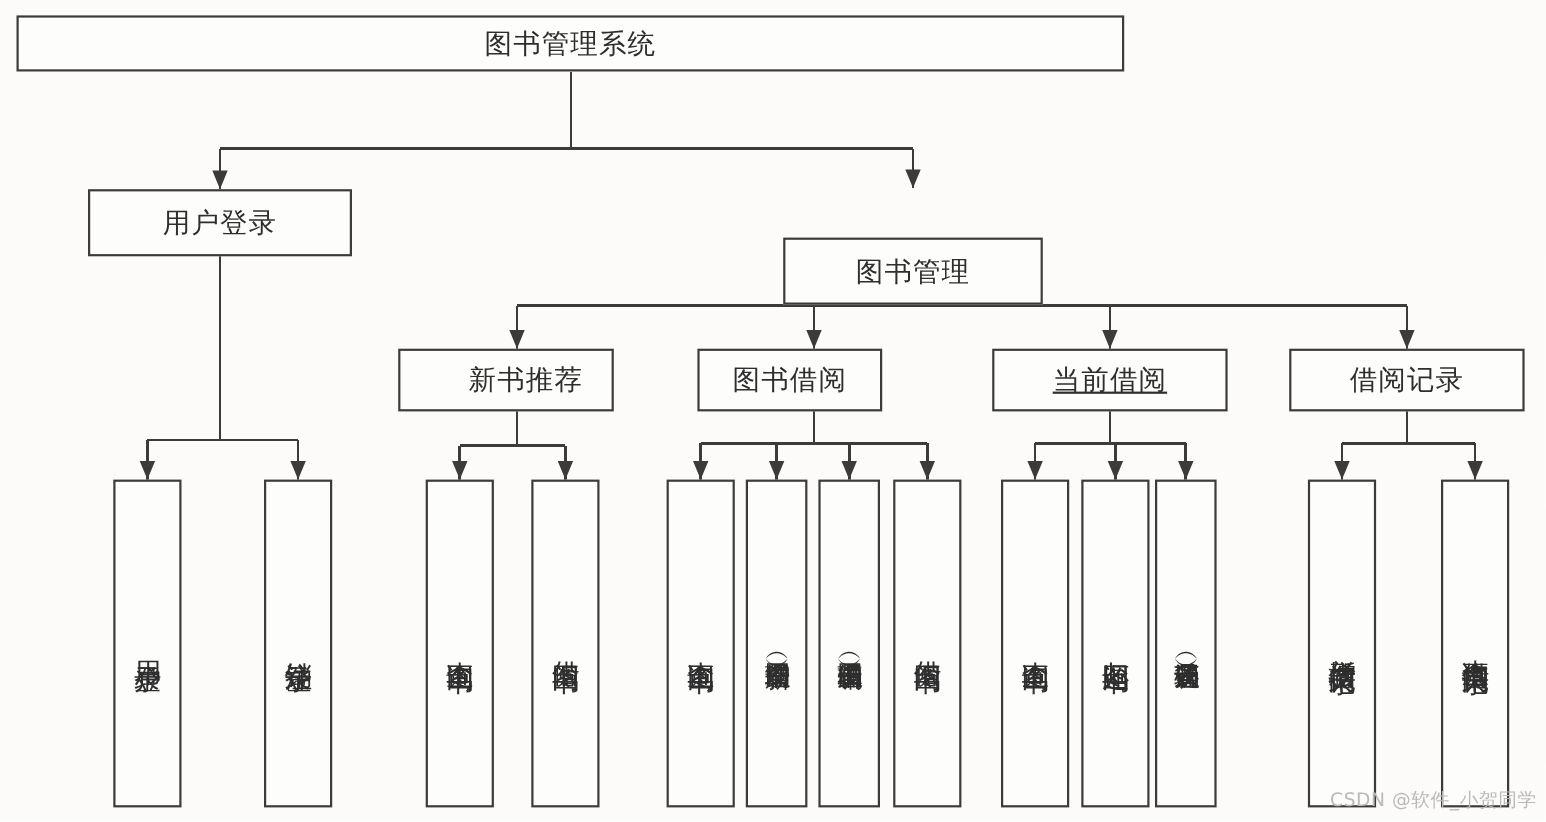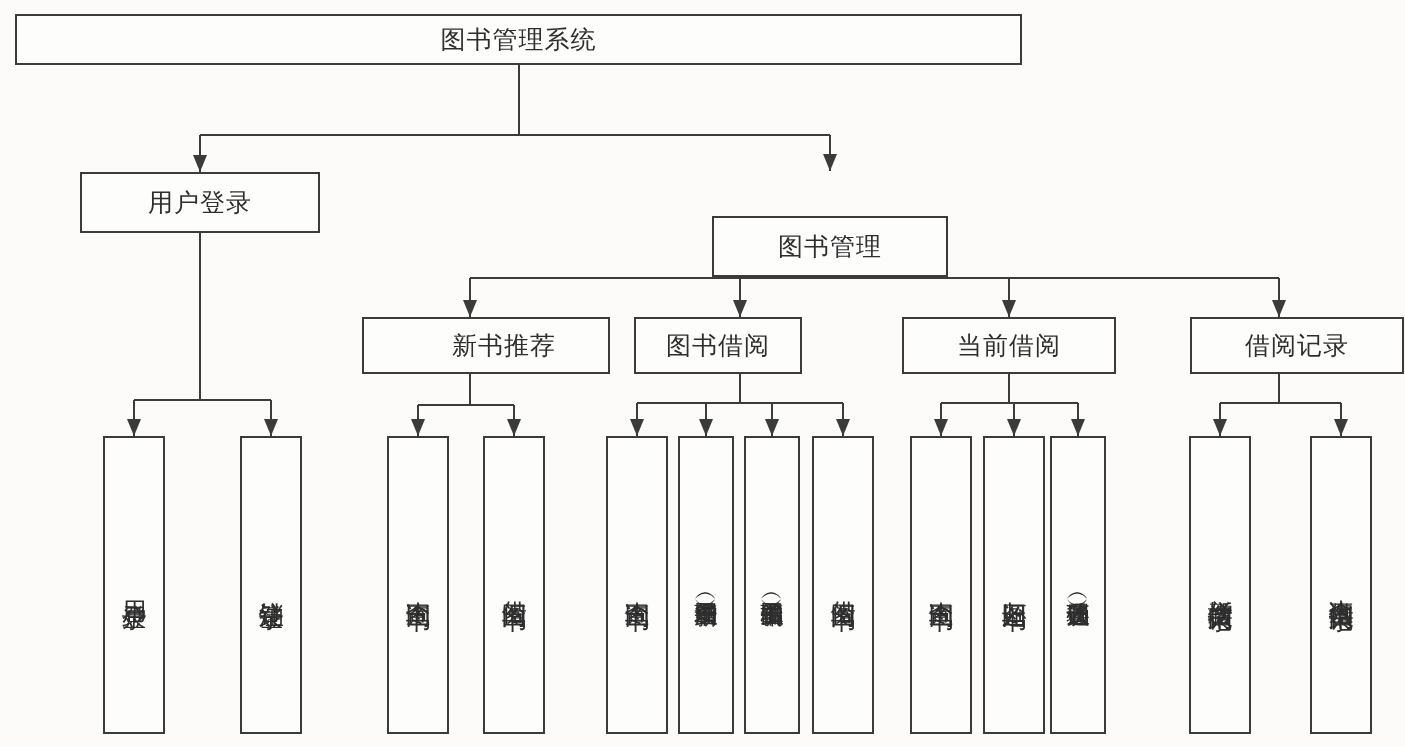--- a/index.html
+++ b/index.html
@@ -126,30 +126,30 @@
   <div id="nodes">
       <div class="node horiz" id="node-title-node" style="left: 15px; top: 14px; width: 1007px; height: 51px;">
         <span>图书管理系统</span>
       </div>
       <div class="node horiz" id="node-user-login" style="left: 80px; top: 172px; width: 240px; height: 61px;">
         <span>用户登录</span>
       </div>
       <div class="node horiz" id="node-book-manage" style="left: 712px; top: 171px; width: 236px; height: 61px; margin-top: 45px;">
         <span>图书管理</span>
       </div>
-      <div class="node horiz" id="node-new-book-recommend" style="left: 362px; top: 317px; width: 248px; height: 57px; padding-left: 36px;">
+      <div class="node horiz" id="node-new-book-recommend" style="left: 362px; top: 317px; width: 196px; height: 57px; padding-left: 36px;">
         <span>新书推荐</span>
       </div>
       <div class="node horiz" id="node-book-borrow" style="left: 634px; top: 317px; width: 168px; height: 57px;">
         <span>图书借阅</span>
       </div>
-      <div class="node horiz" id="node-current-borrow" style="left: 902px; top: 317px; width: 214px; height: 57px;">
+      <div class="node horiz" id="node-current-borrow" style="left: 902px; top: 317px; width: 214px; height: 57px; text-decoration: underline;">
         <span>当前借阅</span>
       </div>
-      <div class="node horiz" id="node-borrow-record" style="left: 1172px; top: 317px; width: 214px; height: 57px; margin-left: 18px;">
+      <div class="node horiz" id="node-borrow-record" style="left: 1172px; top: 317px; width: 214px; height: 57px;">
         <span>借阅记录</span>
       </div>
       <div class="node vert" id="node-leaf-user-login" style="left: 103px; top: 436px; width: 62px; height: 298px;">
         <span>用户登录</span>
       </div>
       <div class="node vert" id="node-leaf-user-logout" style="left: 240px; top: 436px; width: 62px; height: 298px;">
         <span>注销登录</span>
       </div>
       <div class="node vert" id="node-leaf-query-book-1" style="left: 387px; top: 436px; width: 62px; height: 298px;">
         <span>查询图书</span>
@@ -179,13 +179,14 @@
         <span>确认归还（管理员）</span>
       </div>
       <div class="node vert" id="node-leaf-add-record" style="left: 1189px; top: 436px; width: 62px; height: 298px;">
         <span>新增借阅记录</span>
       </div>
       <div class="node vert" id="node-leaf-query-record" style="left: 1310px; top: 436px; width: 62px; height: 298px;">
         <span>查询借阅记录</span>
       </div>
     </div>
 
+  <div id="watermark">CSDN @软件_小贺同学</div>
 </div>
 
 </body></html>

